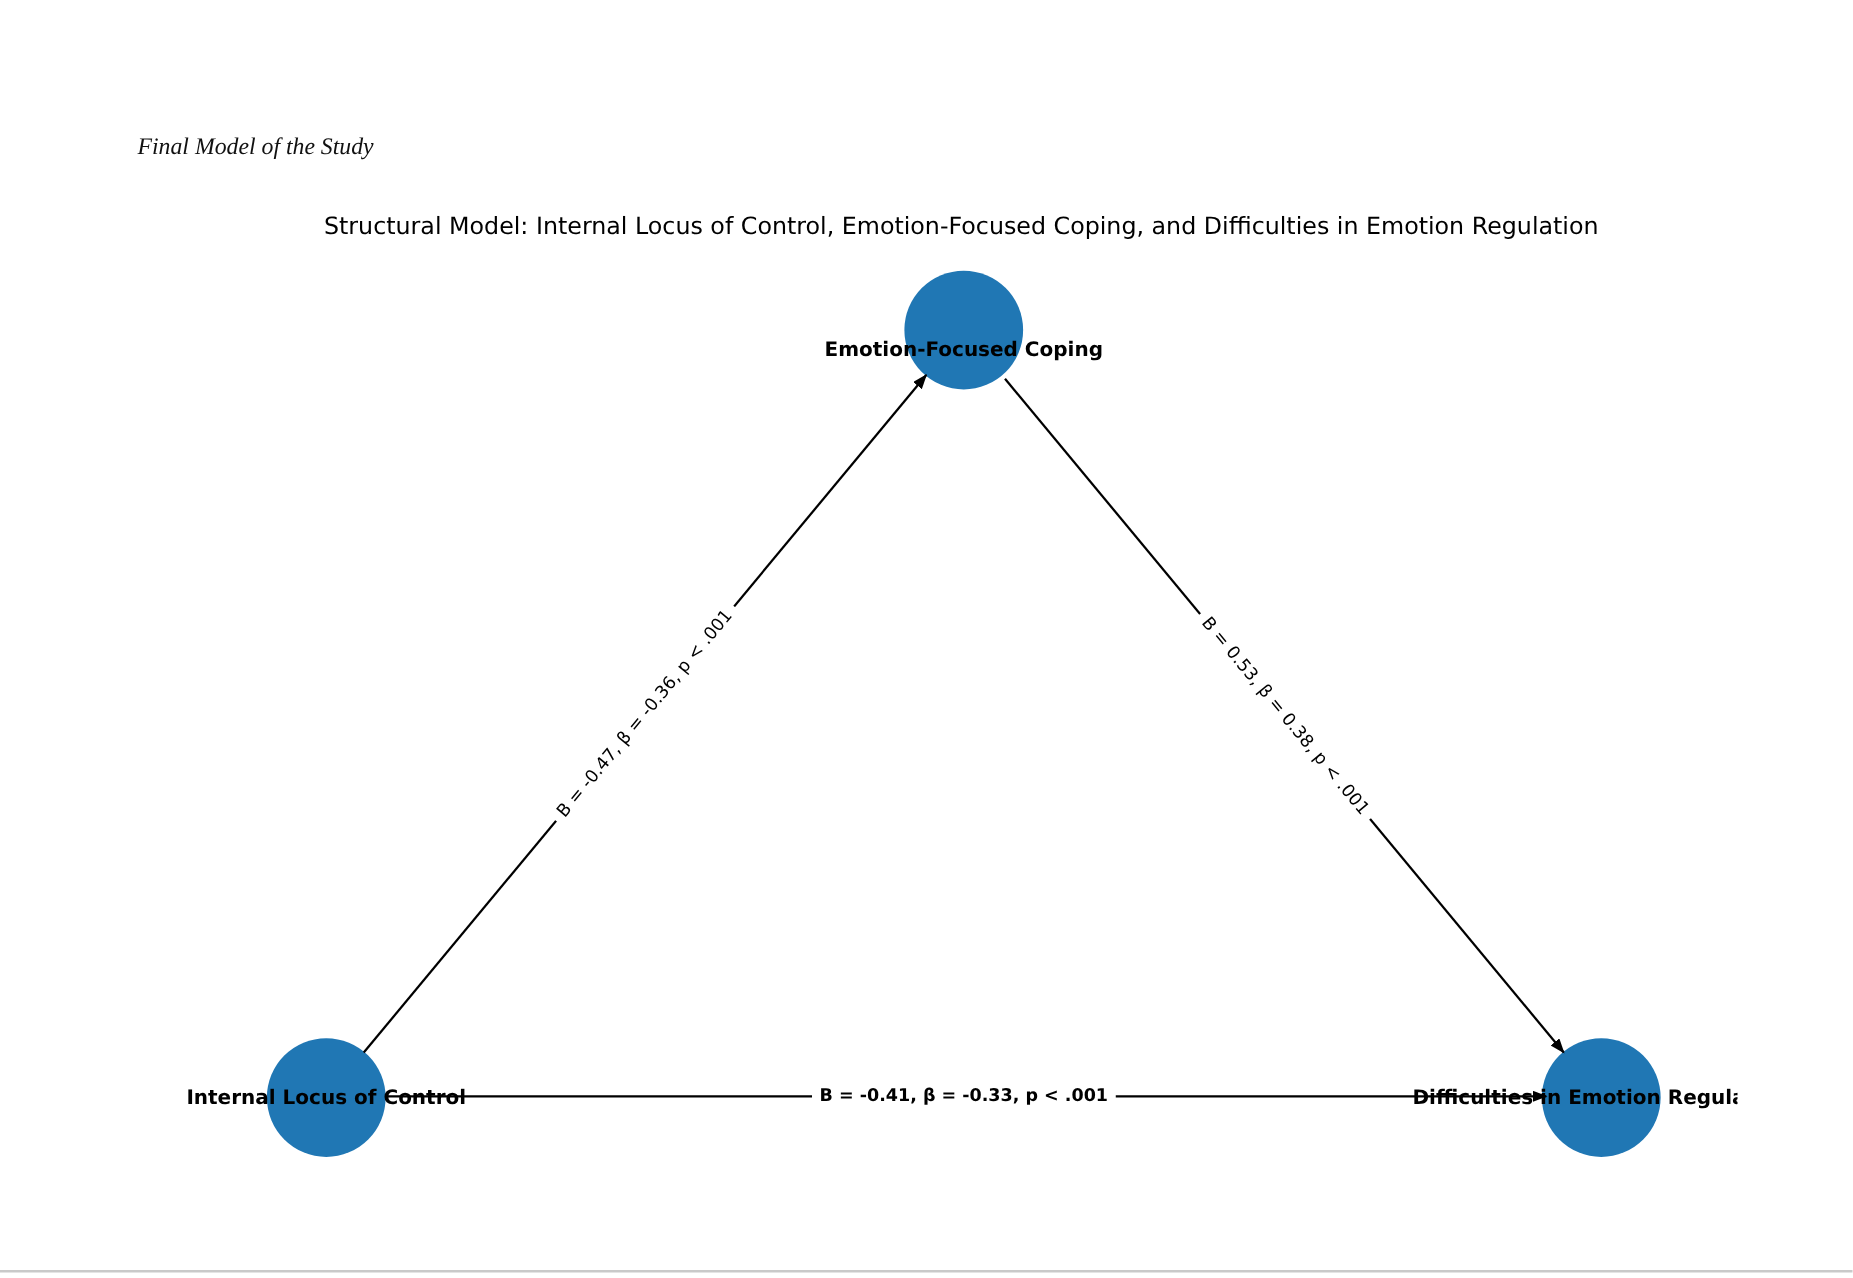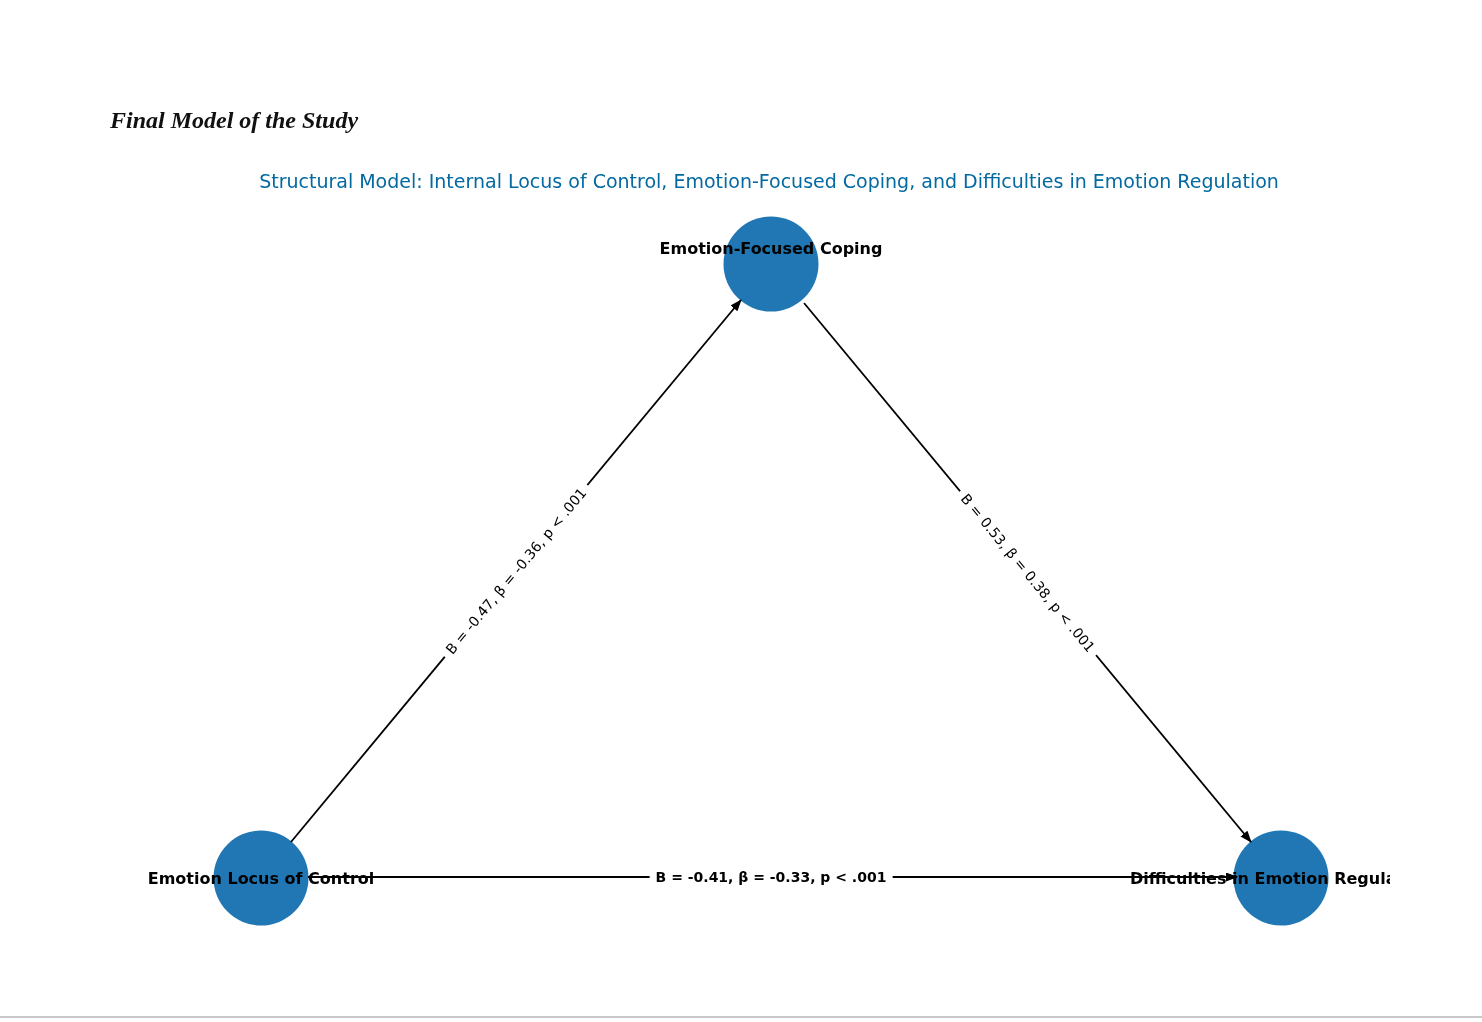--- a/index.html
+++ b/index.html
@@ -11,34 +11,33 @@
     overflow: hidden;
     font-family: "DejaVu Sans", sans-serif;
   }
 
   .doc-heading {
     position: absolute;
     left: 110px;
     top: 107px;
     font-family: "Liberation Serif", serif;
     font-style: italic;
-    font-size: 24px;
+    font-size: 19px;
     color: #111111;
     white-space: nowrap;
-    font-weight: bold;
   }
 
   .figure-title {
     position: absolute;
     left: 148px;
     top: 170px;
     width: 1242px;
     text-align: center;
     font-size: 19px;
-    color: #0369a1;
+    color: #000000;
     white-space: nowrap;
   }
 
   .plot-area {
     position: absolute;
     left: 148px;
     top: 195px;
     width: 1242px;
     height: 765px;
     overflow: hidden; 
@@ -48,21 +47,21 @@
 
   .node-label {
     position: absolute;
     transform: translate(-50%, -50%);
     font-size: 16px;
     font-weight: bold;
     color: #000000;
     white-space: nowrap;
     z-index: 3;
   }
-  .node-label.efc  { left: 623px;  top: 53px;  }
+  .node-label.efc  { left: 623px;  top: 84px;  }
   .node-label.iloc { left: 113px;  top: 683px; }
   .node-label.der  { left: 1133px; top: 683px; }
 
   .edge-label {
     position: absolute;
     font-size: 14px;
     color: #000000;
     background: #ffffff;
     padding: 1px 6px;
     white-space: nowrap;
@@ -104,18 +103,18 @@
     <line x1="143" y1="647" x2="593" y2="105" stroke-width="1.8" marker-end="url(#arrowhead)" stroke="#000000"></line>
     <line x1="656" y1="108" x2="1103" y2="647" stroke-width="1.8" marker-end="url(#arrowhead)" stroke="#000000"></line>
     <line x1="160" y1="682" x2="1089" y2="682" stroke-width="1.8" marker-end="url(#arrowhead)" stroke="#000000"></line>
   </svg>
 
   <div class="edge-label e1">B = -0.47, β = -0.36, p &lt; .001</div>
   <div class="edge-label e2">B = 0.53, β = 0.38, p &lt; .001</div>
   <div class="edge-label e3">B = -0.41, β = -0.33, p &lt; .001</div>
 
   <div class="node-label efc">Emotion-Focused Coping</div>
-  <div class="node-label iloc">Emotion Locus of Control</div>
+  <div class="node-label iloc">Internal Locus of Control</div>
   <div class="node-label der">Difficulties in Emotion Regulation</div>
 
 </div>
 
 <div class="footer-divider"></div>
 
 </body></html>

